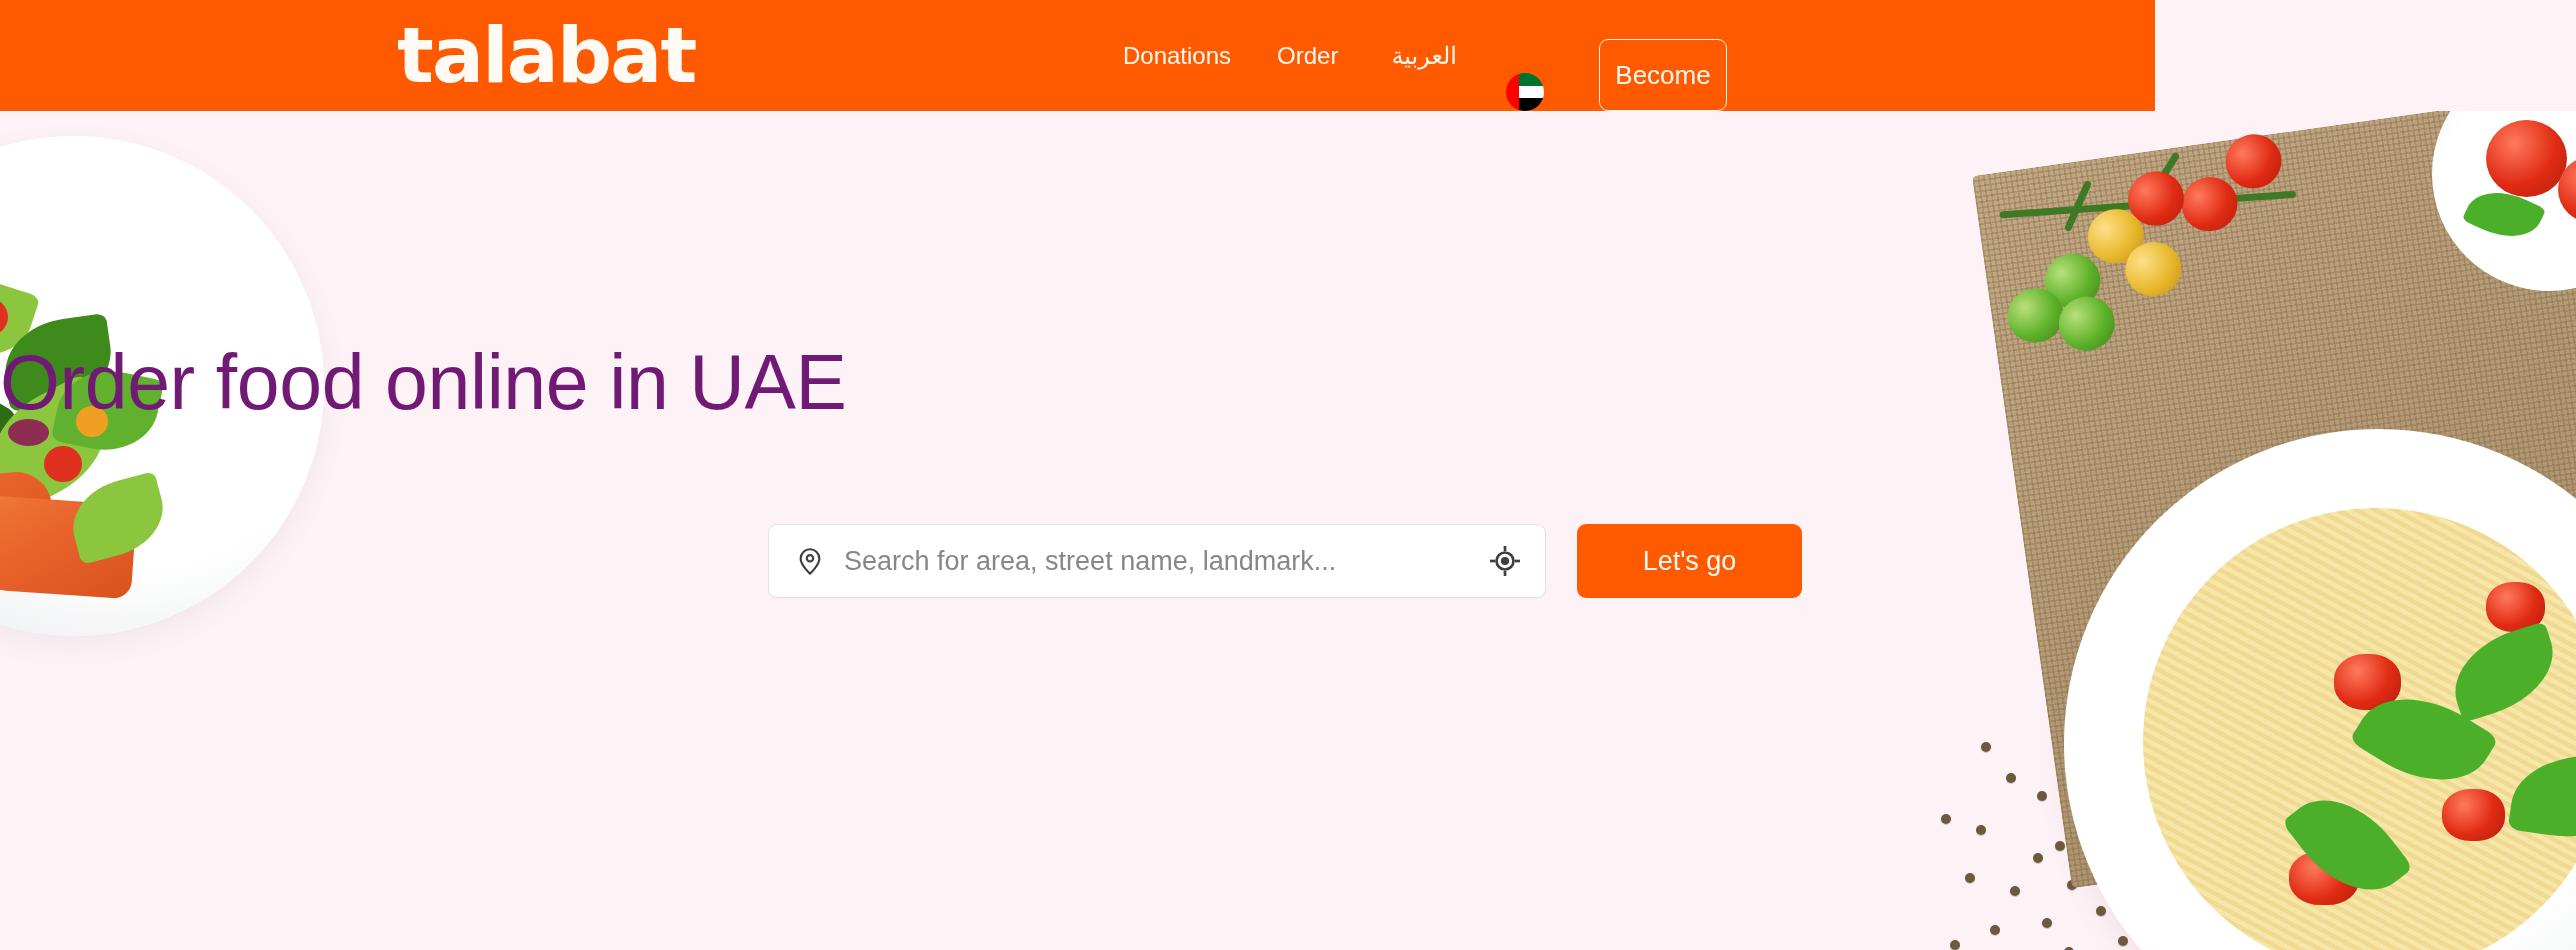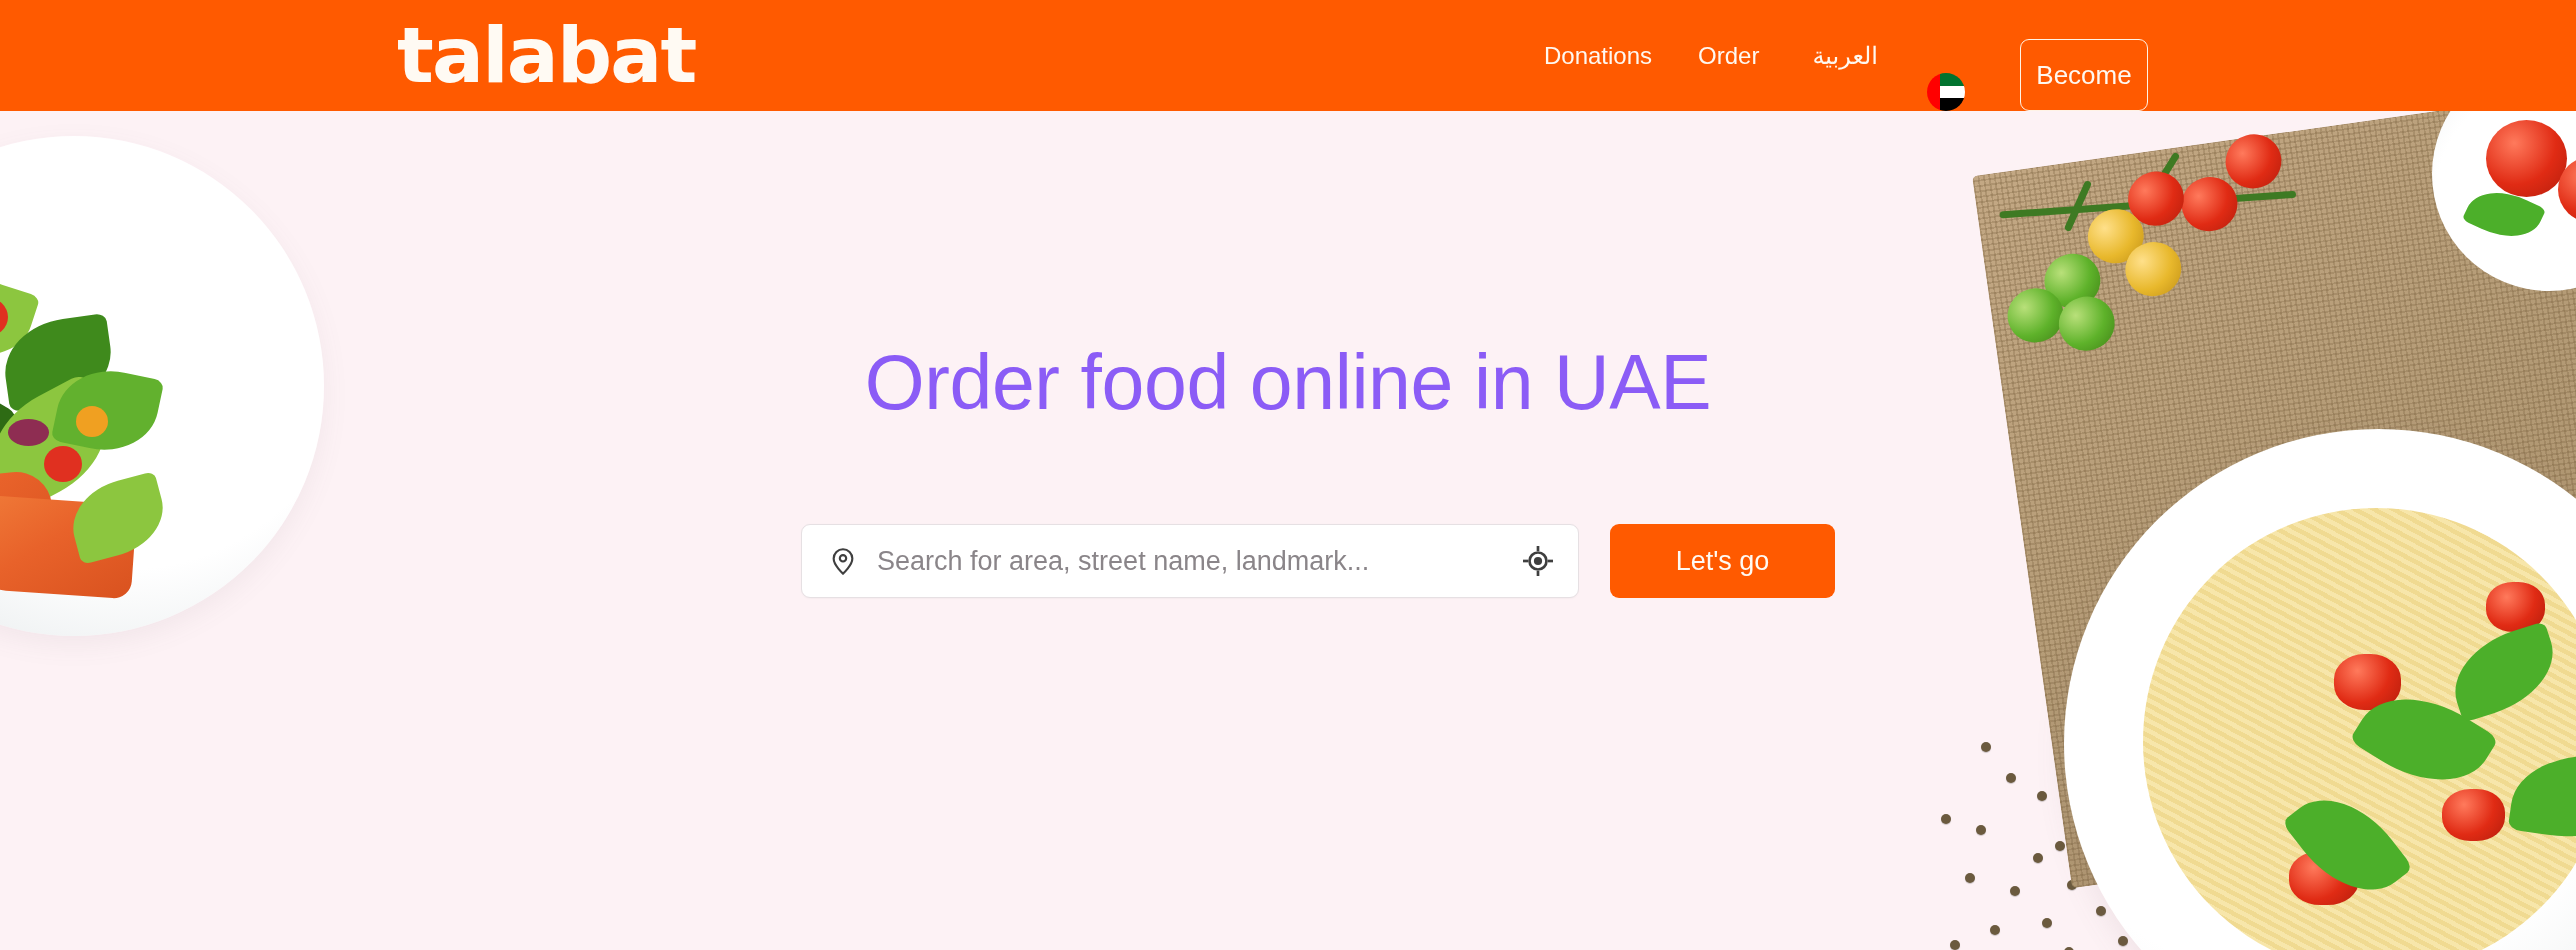--- a/index.html
+++ b/index.html
@@ -14,21 +14,21 @@
   body {
     font-family: "Liberation Sans", sans-serif;
     background: #fdf2f5;
     position: relative;
   }
 
   
   .header {
     position: absolute;
     top: 0; left: 0;
-    width: 2576px;
+    width: 2155px;
     height: 111px;
     background: #ff5a00;
     display: flex;
     align-items: center;
     z-index: 40;
   }
 
   .logo {
     position: absolute;
     left: 397px;
@@ -114,35 +114,34 @@
     position: absolute;
     left: 0; top: 0;
     width: 2576px;
     z-index: 20;
   }
 
   .hero-title {
     position: absolute;
     top: 227px;
     width: 2576px;
-    text-align: center;
+    text-align: left;
     font-size: 77px;
     font-weight: normal;
-    color: #8b5cf6;
+    color: #701a75;
     letter-spacing: -0.4px;
   }
 
   .search-row {
     position: absolute;
     top: 413px;
     left: 768px;
     display: flex;
     align-items: center;
     gap: 31px;
-    margin-left: 33px;
   }
 
   .search-box {
     width: 778px;
     height: 74px;
     background: #ffffff;
     border: 0.9px solid #e6e0e3;
     border-radius: 9px;
     display: flex;
     align-items: center;

